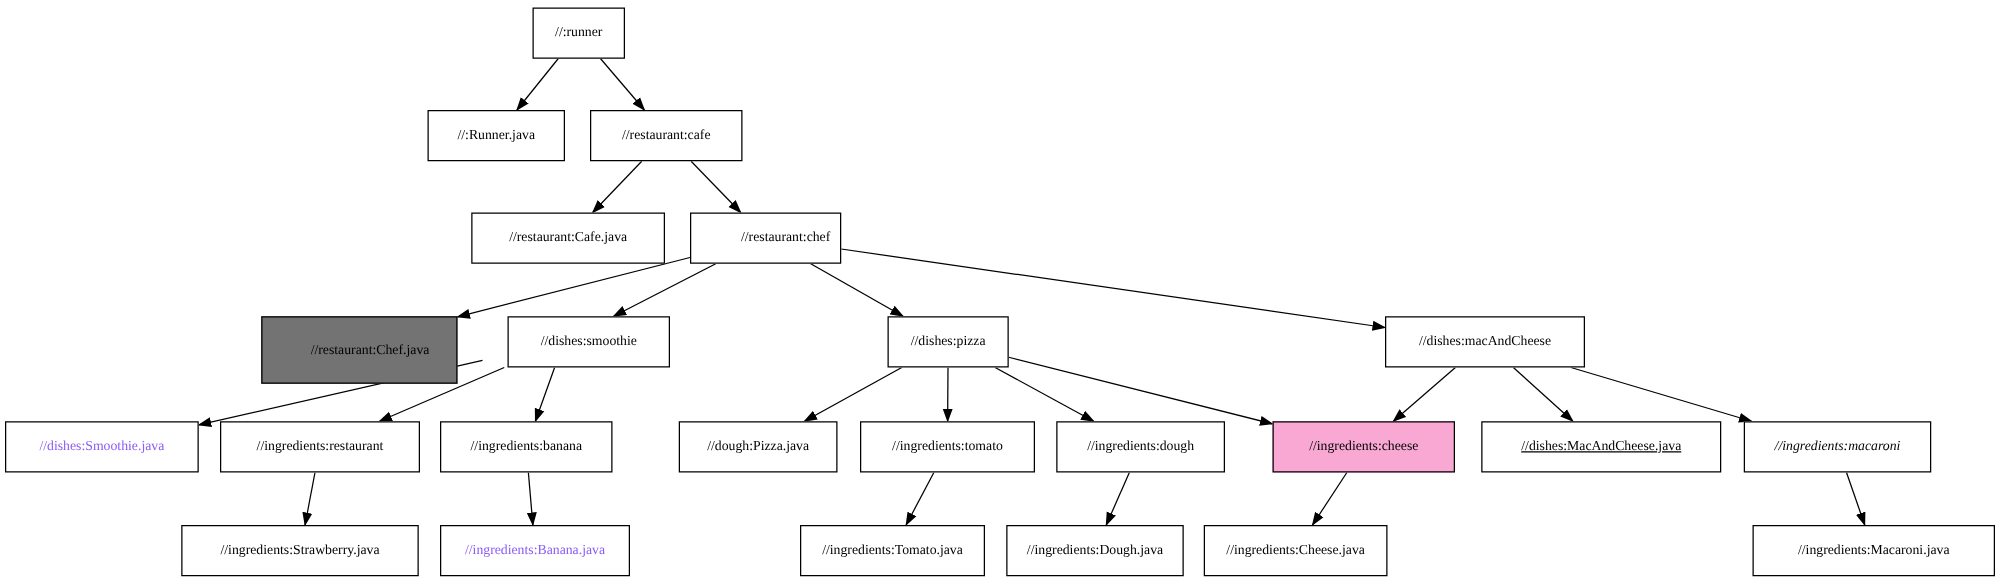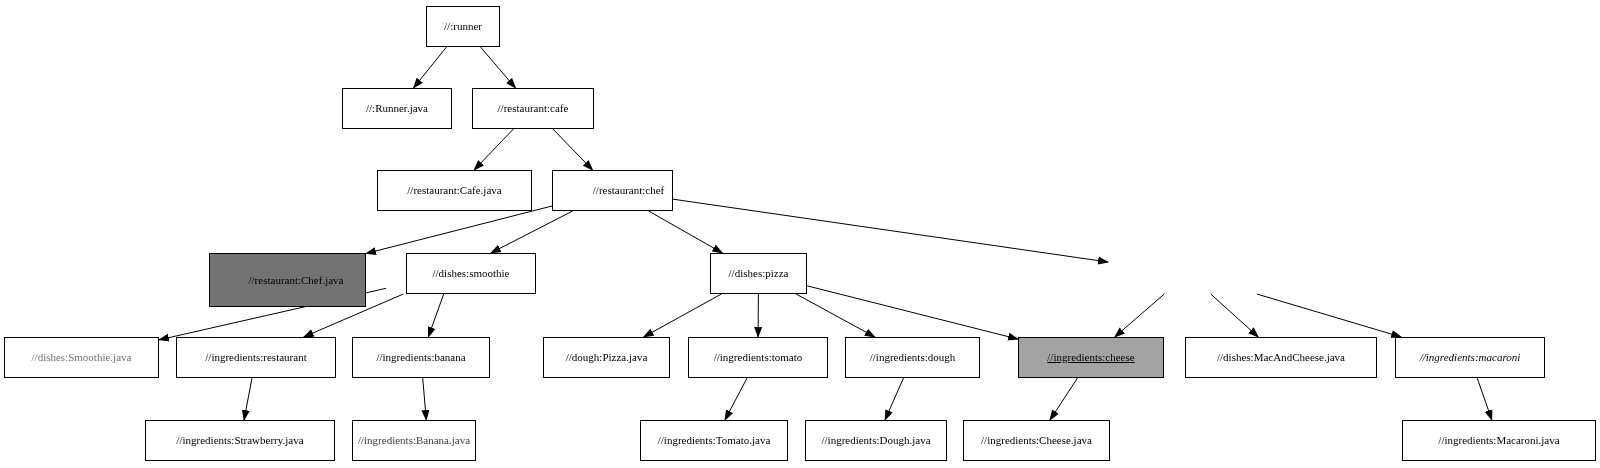--- a/index.html
+++ b/index.html
@@ -104,51 +104,54 @@
       </div>
       <div class="graph-node" style="left: 209px; top: 253px; width: 157px; height: 54px; background: #737373; border-color: rgb(0, 0, 0); color: rgb(0, 0, 0); padding-left: 17px;">
         <span>//restaurant:Chef.java</span>
       </div>
       <div class="graph-node" style="left: 386px; top: 253px; width: 130px; height: 41px; background: rgb(255, 255, 255); border-color: rgb(0, 0, 0); color: rgb(0, 0, 0); margin-left: 20px;">
         <span>//dishes:smoothie</span>
       </div>
       <div class="graph-node" style="left: 710px; top: 253px; width: 97px; height: 41px; background: rgb(255, 255, 255); border-color: rgb(0, 0, 0); color: rgb(0, 0, 0);">
         <span>//dishes:pizza</span>
       </div>
-      <div class="graph-node" style="left: 4px; top: 337px; width: 155px; height: 41px; background: rgb(255, 255, 255); border-color: rgb(0, 0, 0); color: #737373;">
+      <div class="graph-node" style="left: 1108px; top: 253px; width: 160px; height: 41px; background: rgb(255, 255, 255); border-color: rgb(0, 0, 0); color: rgb(0, 0, 0);">
+        <span>//dishes:macAndCheese</span>
+      </div>
+      <div class="graph-node" style="left: 4px; top: 337px; width: 155px; height: 41px; background: rgb(255, 255, 255); border-color: rgb(0, 0, 0); color: #8b5cf6;">
         <span>//dishes:Smoothie.java</span>
       </div>
       <div class="graph-node" style="left: 176px; top: 337px; width: 160px; height: 41px; background: rgb(255, 255, 255); border-color: rgb(0, 0, 0); color: rgb(0, 0, 0);">
         <span>//ingredients:restaurant</span>
       </div>
       <div class="graph-node" style="left: 352px; top: 337px; width: 138px; height: 41px; background: rgb(255, 255, 255); border-color: rgb(0, 0, 0); color: rgb(0, 0, 0);">
         <span>//ingredients:banana</span>
       </div>
       <div class="graph-node" style="left: 543px; top: 337px; width: 127px; height: 41px; background: rgb(255, 255, 255); border-color: rgb(0, 0, 0); color: rgb(0, 0, 0);">
         <span>//dough:Pizza.java</span>
       </div>
       <div class="graph-node" style="left: 688px; top: 337px; width: 140px; height: 41px; background: rgb(255, 255, 255); border-color: rgb(0, 0, 0); color: rgb(0, 0, 0);">
         <span>//ingredients:tomato</span>
       </div>
       <div class="graph-node" style="left: 845px; top: 337px; width: 135px; height: 41px; background: rgb(255, 255, 255); border-color: rgb(0, 0, 0); color: rgb(0, 0, 0);">
         <span>//ingredients:dough</span>
       </div>
-      <div class="graph-node" style="left: 1018px; top: 337px; width: 146px; height: 41px; background: #a3a3a3; border-color: rgb(0, 0, 0); color: rgb(0, 0, 0); text-decoration: underline;">
+      <div class="graph-node" style="left: 1018px; top: 337px; width: 146px; height: 41px; background: #f9a8d4; border-color: rgb(0, 0, 0); color: rgb(0, 0, 0);">
         <span>//ingredients:cheese</span>
       </div>
-      <div class="graph-node" style="left: 1185px; top: 337px; width: 192px; height: 41px; background: rgb(255, 255, 255); border-color: rgb(0, 0, 0); color: rgb(0, 0, 0);">
+      <div class="graph-node" style="left: 1185px; top: 337px; width: 192px; height: 41px; background: rgb(255, 255, 255); border-color: rgb(0, 0, 0); color: rgb(0, 0, 0); text-decoration: underline;">
         <span>//dishes:MacAndCheese.java</span>
       </div>
       <div class="graph-node" style="left: 1395px; top: 337px; width: 150px; height: 41px; background: rgb(255, 255, 255); border-color: rgb(0, 0, 0); color: rgb(0, 0, 0); font-style: italic;">
         <span>//ingredients:macaroni</span>
       </div>
       <div class="graph-node" style="left: 145px; top: 420px; width: 190px; height: 41px; background: rgb(255, 255, 255); border-color: rgb(0, 0, 0); color: rgb(0, 0, 0);">
         <span>//ingredients:Strawberry.java</span>
       </div>
-      <div class="graph-node" style="left: 352px; top: 420px; width: 124px; height: 41px; background: rgb(255, 255, 255); border-color: rgb(0, 0, 0); color: #404040;">
+      <div class="graph-node" style="left: 352px; top: 420px; width: 152px; height: 41px; background: rgb(255, 255, 255); border-color: rgb(0, 0, 0); color: #8b5cf6;">
         <span>//ingredients:Banana.java</span>
       </div>
       <div class="graph-node" style="left: 640px; top: 420px; width: 148px; height: 41px; background: rgb(255, 255, 255); border-color: rgb(0, 0, 0); color: rgb(0, 0, 0);">
         <span>//ingredients:Tomato.java</span>
       </div>
       <div class="graph-node" style="left: 805px; top: 420px; width: 142px; height: 41px; background: rgb(255, 255, 255); border-color: rgb(0, 0, 0); color: rgb(0, 0, 0);">
         <span>//ingredients:Dough.java</span>
       </div>
       <div class="graph-node" style="left: 963px; top: 420px; width: 147px; height: 41px; background: rgb(255, 255, 255); border-color: rgb(0, 0, 0); color: rgb(0, 0, 0);">
         <span>//ingredients:Cheese.java</span>

